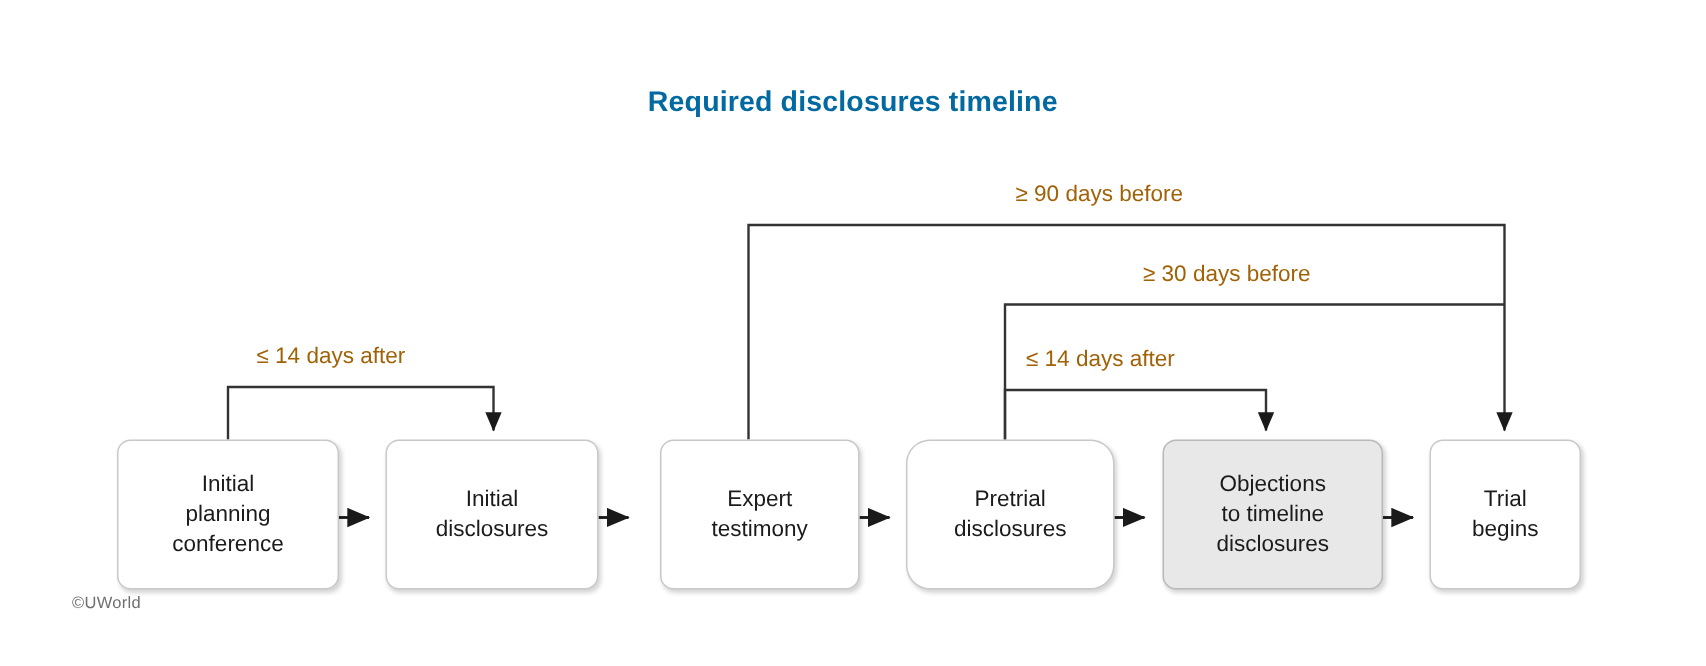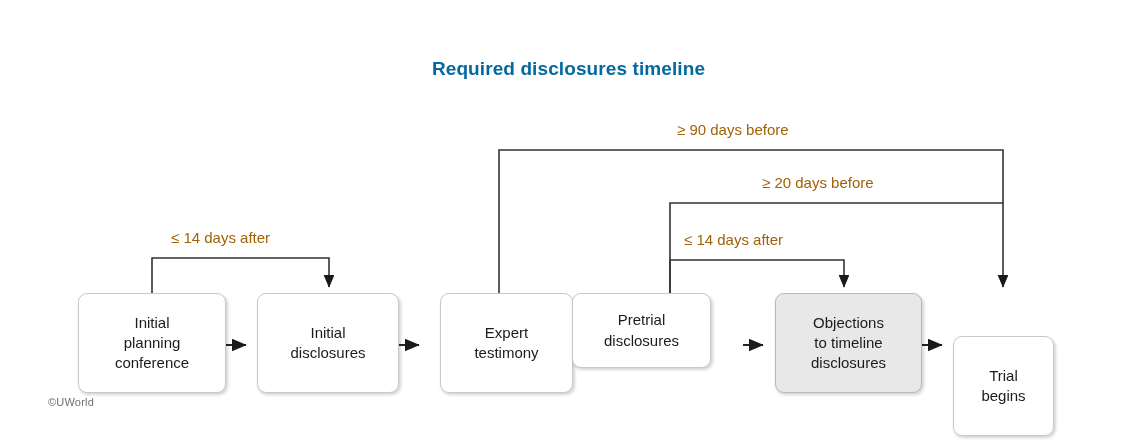--- a/index.html
+++ b/index.html
@@ -118,51 +118,51 @@
 
     <path d="M743,345 L763,345" fill="none" stroke="#1a1a1a" stroke-width="1.9" marker-end="url(#arrowhead)"></path>
 
     <path d="M922,345 L942,345" fill="none" stroke="#1a1a1a" stroke-width="1.9" marker-end="url(#arrowhead)"></path>
   </svg>
 
   <div class="edge-label" style="left:171px; top:229px;">≤ 14 days after</div>
 
   <div class="edge-label" style="left:677px; top:121px;">≥ 90 days before</div>
 
-  <div class="edge-label" style="left:762px; top:174px;">≥ 20 days before</div>
+  <div class="edge-label" style="left:762px; top:174px;">≥ 30 days before</div>
 
   <div class="edge-label" style="left:684px; top:231px;">≤ 14 days after</div>
 
   <div class="node" style="left:78px; top:293px; width:148px; height:100px;">
     <span class="node-label">Initial
 planning
 conference</span>
   </div>
 
   <div class="node" style="left:257px; top:293px; width:142px; height:100px;">
     <span class="node-label">Initial
 disclosures</span>
   </div>
 
   <div class="node" style="left:440px; top:293px; width:133px; height:100px;">
     <span class="node-label">Expert
 testimony</span>
   </div>
 
-  <div class="node" style="left:572px; top:293px; width:139px; height:75px;">
+  <div class="node" style="left:604px; top:293px; width:139px; height:100px;border-radius:16px;">
     <span class="node-label">Pretrial
 disclosures</span>
   </div>
 
   <div class="node shaded" style="left:775px; top:293px; width:147px; height:100px;">
     <span class="node-label">Objections
 to timeline
 disclosures</span>
   </div>
 
-  <div class="node" style="left:953px; top:293px; width:101px; height:100px;margin-top:43px;">
+  <div class="node" style="left:953px; top:293px; width:101px; height:100px;">
     <span class="node-label">Trial
 begins</span>
   </div>
 
   <div class="credit">©UWorld</div>
 
 </div>
 
 </body></html>

